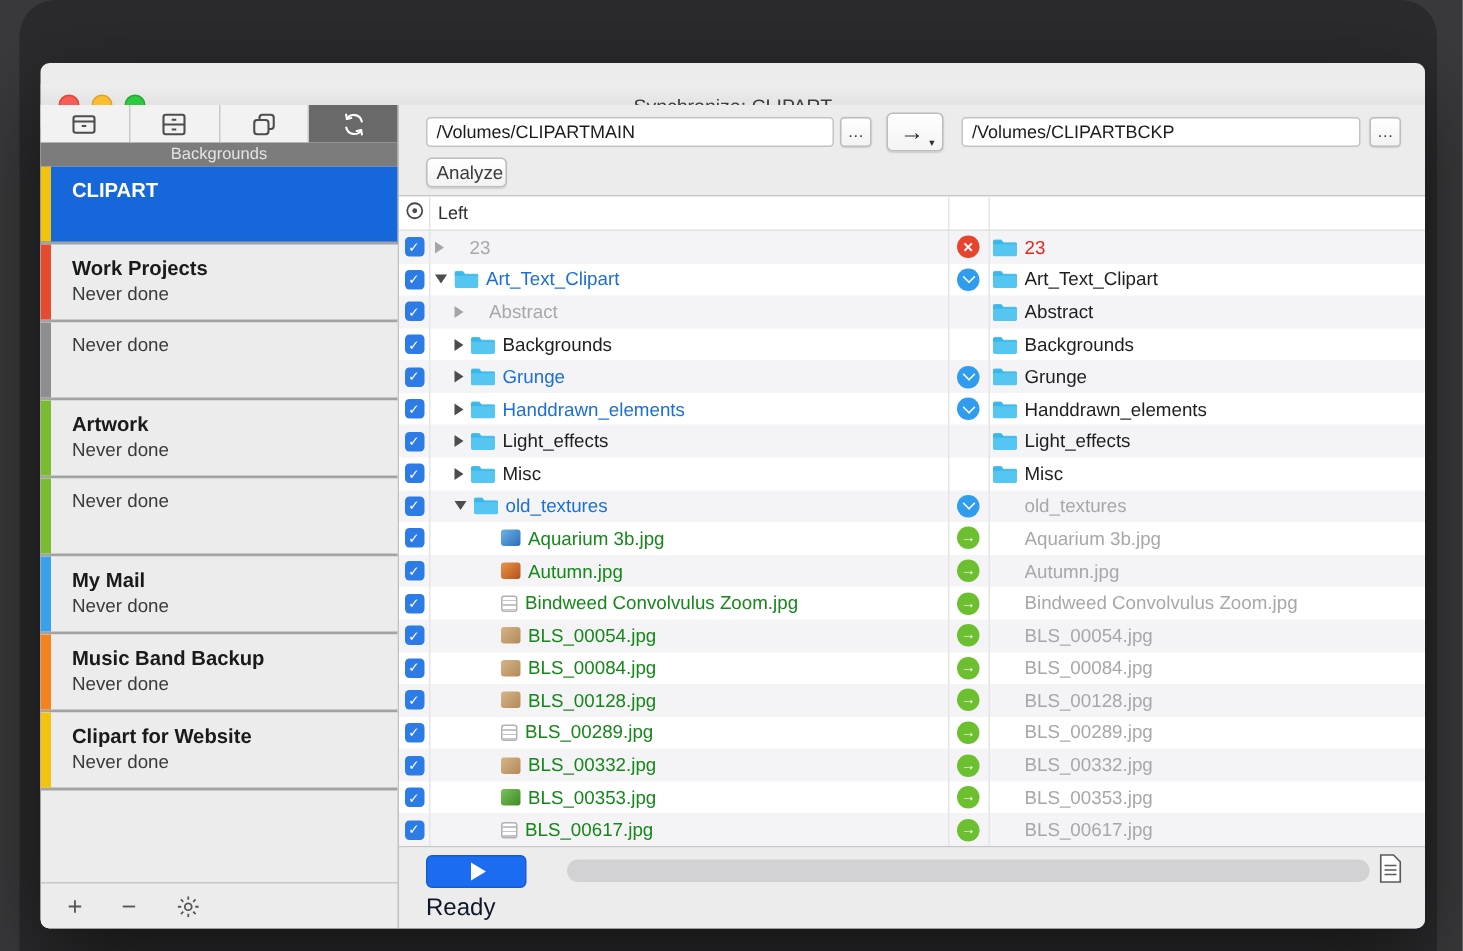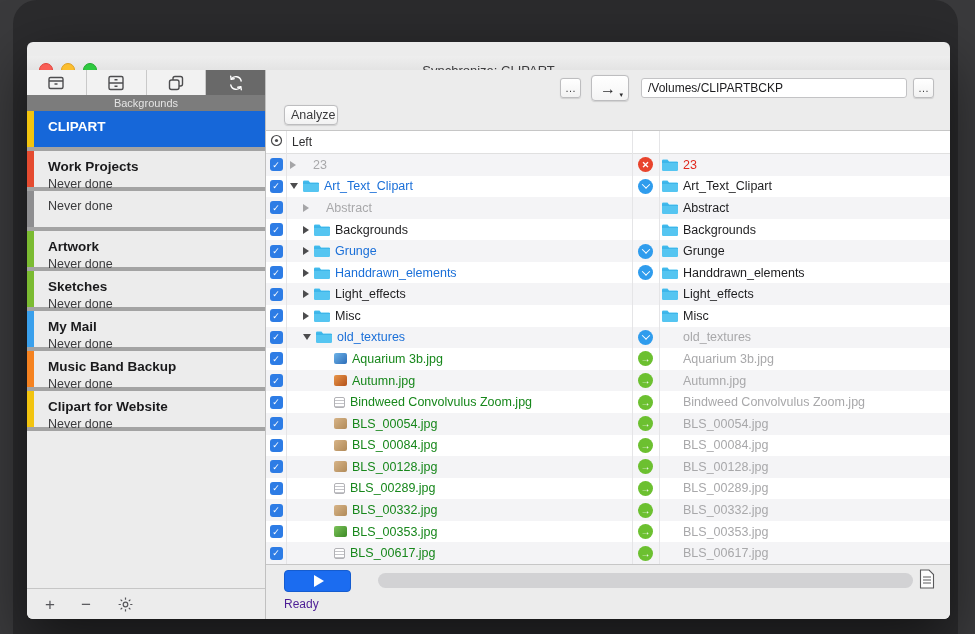--- a/index.html
+++ b/index.html
@@ -23,21 +23,21 @@
   .sidebar{width:238px;flex:none;display:flex;flex-direction:column;background:#ececec;
     border-right:1px solid #c0c0c0;}
   .tabs{height:25px;display:flex;background:#f2f2f2;}
   .tab{flex:1;display:flex;align-items:center;justify-content:center;border-right:1px solid #c9c9c9;
     color:#4d4d4f;cursor:default;}
   .tab:last-child{border-right:none;}
   .tab.active{background:#696969;color:#ffffff;}
   .tab-label{height:16px;background:#7c7c7c;color:#e4e4e4;font-size:11px;display:flex;
     align-items:center;justify-content:center;}
   .profiles{flex:none;}
-  .profile{position:relative;height:40px;box-sizing:border-box;border-bottom:4px solid #a3a3a3;
+  .profile{position:relative;height:52px;box-sizing:border-box;border-bottom:2px solid #a3a3a3;
     padding:8px 6px 0 21px;background:#ececec;}
   .profile .stripe{position:absolute;left:0;top:0;bottom:0;width:7px;}
   .profile .p-title{font-size:13.5px;font-weight:bold;color:#1a1a1c;margin-bottom:3px;
     white-space:nowrap;overflow:hidden;}
   .profile .p-sub{font-size:12.5px;color:#3a3a3c;white-space:nowrap;overflow:hidden;}
   .profile.selected{background:#1667d9;}
   .profile.selected .p-title,.profile.selected .p-sub{color:#ffffff;}
   .sidebar-fill{flex:1;}
   .sidebar-footer{height:30px;flex:none;border-top:1px solid #c6c6c6;display:flex;
     align-items:center;padding-left:18px;gap:26px;}
@@ -114,21 +114,21 @@
   .st-copy{background:#6cc030;font-size:10px;font-weight:bold;}
   
   .bottombar{position:relative;flex:1;background:#ececec;}
   .play-btn{position:absolute;left:18px;top:5px;width:67px;height:22px;background:#1b6cf0;
     border:1px solid #155ccf;border-radius:4px;display:flex;align-items:center;justify-content:center;}
   .play-tri{width:0;height:0;border-left:10px solid #ffffff;border-top:6px solid transparent;
     border-bottom:6px solid transparent;margin-left:2px;}
   .progress{position:absolute;left:112px;top:8px;width:535px;height:15px;background:#d2d2d4;
     border-radius:8px;}
   .log-icon{position:absolute;left:653px;top:4px;display:flex;}
-  .status-text{position:absolute;left:18px;top:32px;font-size:12px;color:#4c1d95;}
+  .status-text{position:absolute;left:18px;top:32px;font-size:16px;color:#0f172a;}
 </style>
 </head>
 <body>
 
 <div class="stage">
   <div class="bg-panel"></div>
 
   <div class="window">
     <div class="titlebar">
       <div class="lights">
@@ -195,21 +195,20 @@
               <div class="stripe" style="background: rgb(142, 142, 144);"></div>
               <div class="p-sub">Never done</div>
             </div>
             <div class="profile">
               <div class="stripe" style="background: rgb(123, 187, 49);"></div>
               <div class="p-title">Artwork</div>
               <div class="p-sub">Never done</div>
             </div>
             <div class="profile">
               <div class="stripe" style="background: rgb(123, 187, 49);"></div>
-              <div class="p-title">Sketches</div>
               <div class="p-sub">Never done</div>
             </div>
             <div class="profile">
               <div class="stripe" style="background: rgb(58, 160, 236);"></div>
               <div class="p-title">My Mail</div>
               <div class="p-sub">Never done</div>
             </div>
             <div class="profile">
               <div class="stripe" style="background: rgb(245, 130, 32);"></div>
               <div class="p-title">Music Band Backup</div>
@@ -229,20 +228,21 @@
             <svg width="17" height="17" viewBox="0 0 17 17" fill="none" stroke="#56565a" stroke-width="1.2">
               <circle cx="8.5" cy="8.5" r="2.3"></circle>
               <path d="M8.5 1.6 v2.2 M8.5 13.2 v2.2 M1.6 8.5 h2.2 M13.2 8.5 h2.2 M3.6 3.6 l1.6 1.6 M11.8 11.8 l1.6 1.6 M13.4 3.6 l-1.6 1.6 M5.2 11.8 l-1.6 1.6"></path>
             </svg>
           </span>
         </div>
       </div>
 
       <div class="content">
         <div class="pathbar">
+          <input class="path-field f1" readonly="" value="/Volumes/CLIPARTMAIN" style="">
           <button class="browse b1">…</button>
           <button class="dir-btn">
             <span class="dir-arrow">→</span>
             <span class="dir-caret">▾</span>
           </button>
           <input class="path-field f2" readonly="" value="/Volumes/CLIPARTBCKP" style="">
           <button class="browse b2">…</button>
           <button class="analyze">Analyze</button>
         </div>
 

